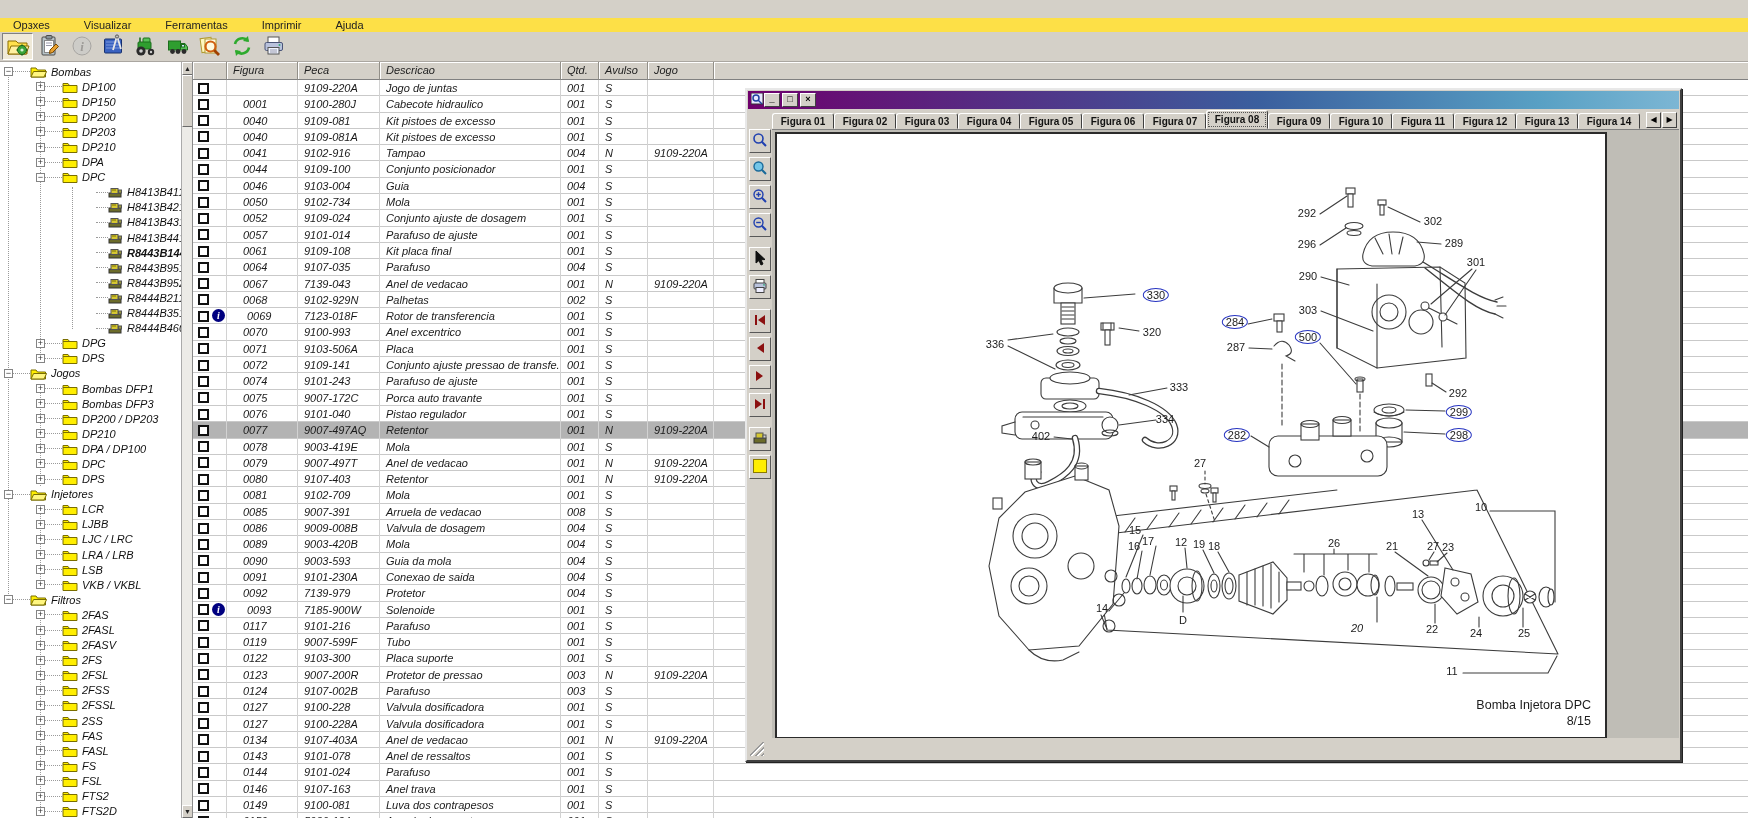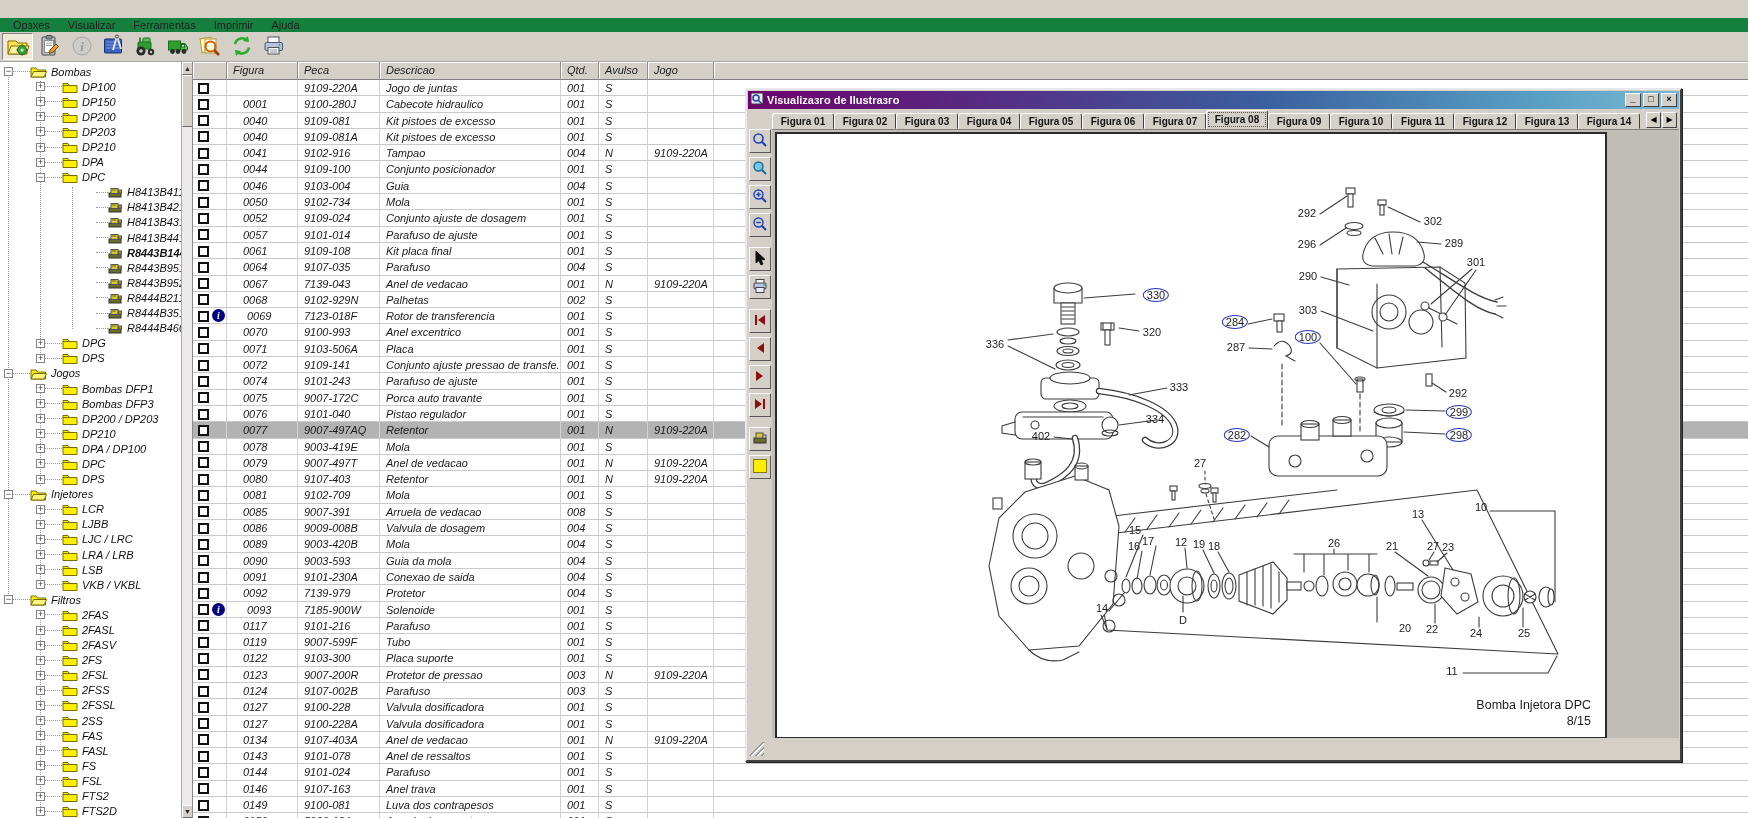--- a/index.html
+++ b/index.html
@@ -4,21 +4,21 @@
 <style>
   html,body{margin:0;padding:0;background:#555;}
   *{box-sizing:border-box;}
   .app{position:relative;width:1748px;height:818px;background:#d4d0c8;overflow:hidden;
        font-family:"Liberation Sans",sans-serif;font-size:11px;color:#000;}
   
   .titlebar{position:absolute;left:0;top:0;right:0;height:18px;
     background:linear-gradient(90deg,#7e7e7e,#a9a9a9 55%,#c0c0c0);
     display:flex;align-items:center;padding-left:3px;color:#efefef;font-weight:bold;}
   .app-icon{width:14px;height:13px;margin-right:4px;display:inline-block;}
-  .menubar{position:absolute;left:0;top:18px;right:0;height:14px;display:flex;align-items:center;padding-left:4px;background:#15803d;}
+  .menubar{position:absolute;left:0;top:18px;right:0;height:14px;display:flex;align-items:center;padding-left:4px;background:#fde047;gap:16px;}
   .menu-item{padding:0 9px;height:14px;line-height:14px;color:#222;}
   .toolbar{position:absolute;left:0;top:32px;right:0;height:30px;background:#d4d0c8;display:flex;align-items:center;padding-left:2px;border-bottom:1px solid #aaa6a0;}
   .tb-btn{width:31px;height:27px;display:flex;align-items:center;justify-content:center;background:transparent;border:1px solid transparent;margin-right:1px;}
   .tb-btn.pressed{background:#efe9d8;border:1px solid;border-color:#808080 #fff #fff #808080;}
   .tb-btn.disabled{filter:grayscale(1) opacity(.55);}
   
   .content{position:absolute;left:0;top:62px;right:0;bottom:0;display:flex;}
   .tree-panel{position:relative;width:193px;background:#fff;border-right:1px solid #8a8a8a;overflow:hidden;flex:none;}
   .tree-rows{position:absolute;left:0;top:2px;right:11px;}
   .tree-row{height:15.1px;display:flex;align-items:center;white-space:nowrap;font-style:italic;color:#111;}
@@ -1291,21 +1291,20 @@
 
   <div class="viewer">
     <div class="v-title">
       <span>
         <svg width="13" height="12">
             <rect x="0" y="0" width="12" height="11" fill="#e8e8ff" stroke="#333"></rect>
             <circle cx="5" cy="5" r="3" fill="none" stroke="#2040a0" stroke-width="1.5"></circle>
             <line x1="7" y1="7" x2="11" y2="11" stroke="#2040a0" stroke-width="1.5"></line>
           </svg>
       </span>
-      <span class="vt-text">Visualizaзгo de Ilustraзгo</span>
       <span class="v-btns" id="vbtns">
           <span class="v-btn">_</span>
           <span class="v-btn">□</span>
           <span class="v-btn">×</span>
         </span>
     </div>
     <div class="v-body">
       <div class="v-side" id="vside">
           <div class="v-sbtn">
             <span><svg width="16" height="16">
@@ -1549,30 +1548,30 @@
                   <path d="M406,478 V462"></path>
                   <path d="M600,488 V463 M658,489 V470 M702,493 V483 M746,493 V474"></path>
                   <path d="M686,539 H771 L780,522"></path>
                 </g>
               </svg>
             <div id="dlabels">
                 <div class="dlabel circ" style="left: 379px; top: 161px; border-color: rgb(38, 51, 192);">330</div>
                 <div class="dlabel" style="left: 375px; top: 198px;">320</div>
                 <div class="dlabel" style="left: 218px; top: 210px;">336</div>
                 <div class="dlabel" style="left: 402px; top: 253px;">333</div>
-                <div class="dlabel" style="left: 378px; top: 285px;">334</div>
+                <div class="dlabel" style="left: 388px; top: 285px;">334</div>
                 <div class="dlabel" style="left: 264px; top: 302px;">402</div>
                 <div class="dlabel" style="left: 423px; top: 329px;">27</div>
                 <div class="dlabel" style="left: 530px; top: 79px;">292</div>
                 <div class="dlabel" style="left: 530px; top: 110px;">296</div>
                 <div class="dlabel" style="left: 531px; top: 142px;">290</div>
                 <div class="dlabel" style="left: 531px; top: 176px;">303</div>
                 <div class="dlabel circ" style="left: 458px; top: 188px; border-color: rgb(38, 51, 192);">284</div>
                 <div class="dlabel" style="left: 459px; top: 213px;">287</div>
-                <div class="dlabel circ" style="left: 531px; top: 203px; border-color: rgb(38, 51, 192);">100</div>
+                <div class="dlabel circ" style="left: 531px; top: 203px; border-color: rgb(38, 51, 192);">500</div>
                 <div class="dlabel circ" style="left: 460px; top: 301px; border-color: rgb(38, 51, 192);">282</div>
                 <div class="dlabel" style="left: 656px; top: 87px;">302</div>
                 <div class="dlabel" style="left: 677px; top: 109px;">289</div>
                 <div class="dlabel" style="left: 699px; top: 128px;">301</div>
                 <div class="dlabel" style="left: 681px; top: 259px;">292</div>
                 <div class="dlabel circ" style="left: 682px; top: 278px; border-color: rgb(38, 51, 192);">299</div>
                 <div class="dlabel circ" style="left: 682px; top: 301px; border-color: rgb(38, 51, 192);">298</div>
                 <div class="dlabel" style="left: 641px; top: 380px;">13</div>
                 <div class="dlabel" style="left: 704px; top: 373px;">10</div>
                 <div class="dlabel" style="left: 358px; top: 396px;">15</div>
@@ -1580,21 +1579,21 @@
                 <div class="dlabel" style="left: 371px; top: 407px;">17</div>
                 <div class="dlabel" style="left: 404px; top: 408px;">12</div>
                 <div class="dlabel" style="left: 422px; top: 410px;">19</div>
                 <div class="dlabel" style="left: 437px; top: 412px;">18</div>
                 <div class="dlabel" style="left: 557px; top: 409px;">26</div>
                 <div class="dlabel" style="left: 615px; top: 412px; text-align: right;">21</div>
                 <div class="dlabel" style="left: 656px; top: 412px;">27</div>
                 <div class="dlabel" style="left: 671px; top: 413px;">23</div>
                 <div class="dlabel" style="left: 325px; top: 474px;">14</div>
                 <div class="dlabel" style="left: 406px; top: 486px;">D</div>
-                <div class="dlabel" style="left: 628px; top: 494px;">20</div>
+                <div class="dlabel" style="left: 580px; top: 494px; font-style: italic;">20</div>
                 <div class="dlabel" style="left: 655px; top: 495px;">22</div>
                 <div class="dlabel" style="left: 699px; top: 499px;">24</div>
                 <div class="dlabel" style="left: 747px; top: 499px;">25</div>
                 <div class="dlabel" style="left: 675px; top: 537px; text-align: center;">11</div>
               </div>
             <div class="caption">
               <div>Bomba Injetora DPC</div>
               <div>8/15</div>
             </div>
           </div>

